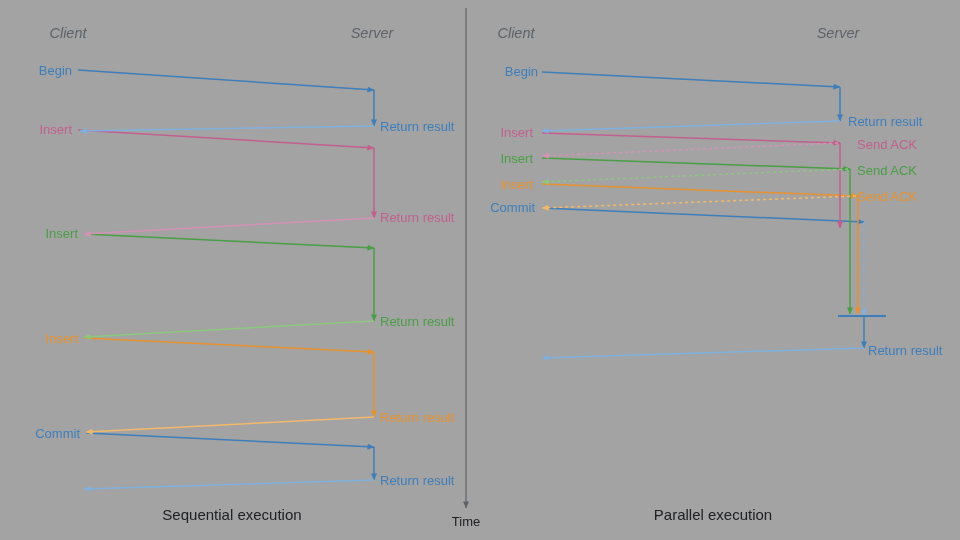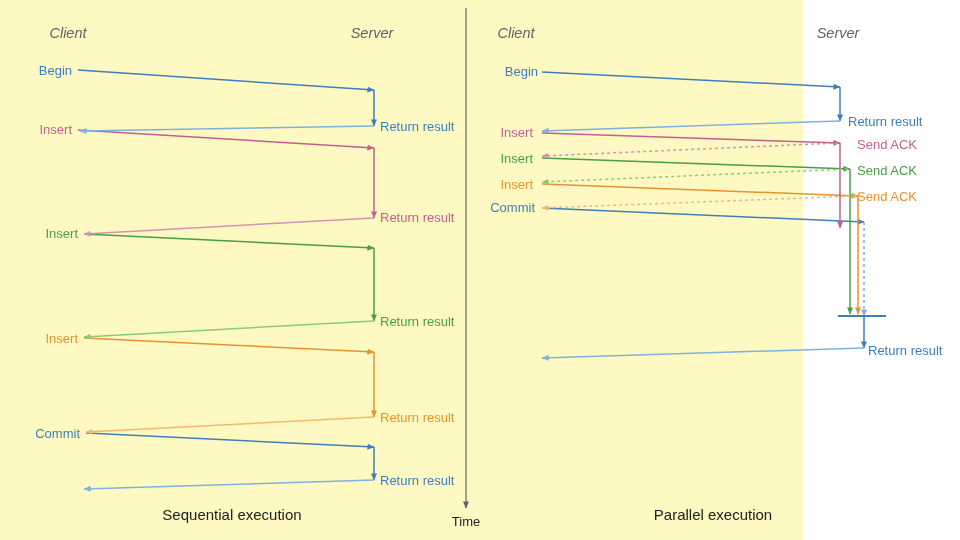--- a/index.html
+++ b/index.html
@@ -8,23 +8,23 @@
     background: #ffffff;
   }
   body {
     width: 960px;
     height: 540px;
     overflow: hidden;
     font-family: "Liberation Sans", sans-serif;
   }
   #stage {
     position: relative;
-    width: 803px;
+    width: 960px;
     height: 540px;
-    background: #fef9c3;
+    background: #a3a3a3;
   }
   #diagram {
     position: absolute;
     left: 0;
     top: 0;
     width: 960px;
     height: 540px;
   }
   .actor-label {
     font-style: italic;

